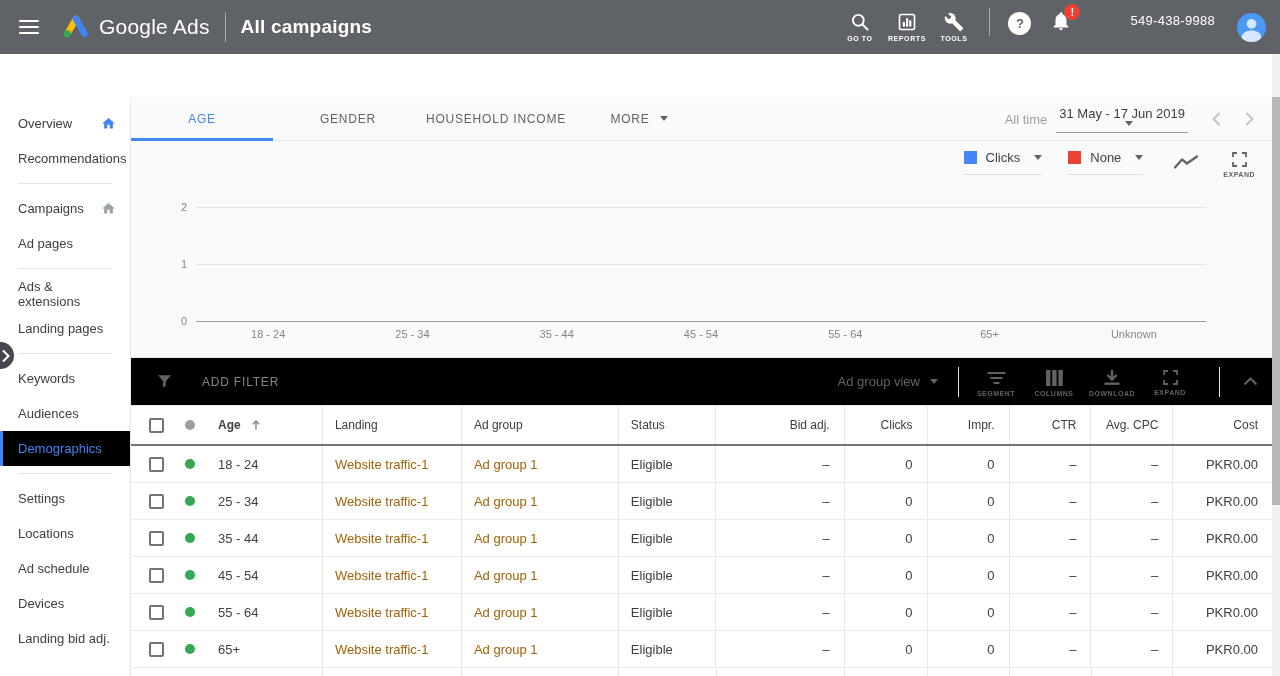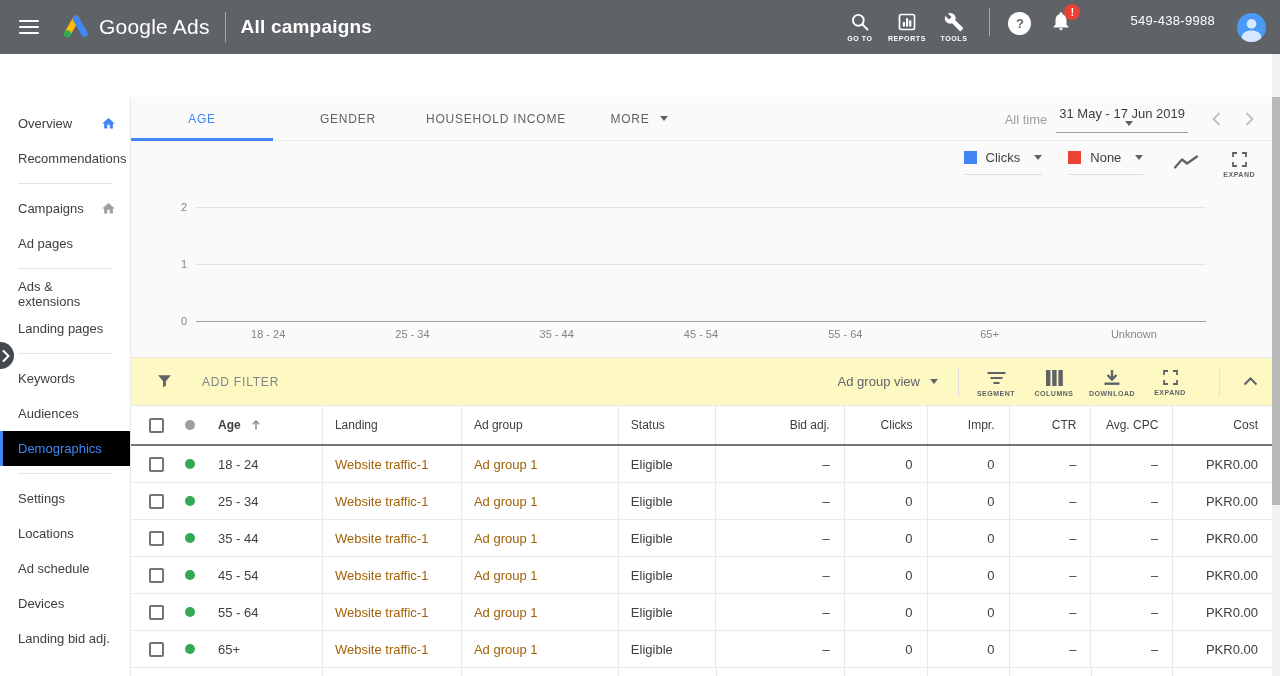--- a/index.html
+++ b/index.html
@@ -57,21 +57,21 @@
   .metric-label { font-size:13px; color:#3c4043; margin-right:14px; }
   .chart-type-btn { margin:4px 24px 0 4px; cursor:pointer; }
   .expand-btn { display:flex; flex-direction:column; align-items:center; cursor:pointer; margin-top:2px; }
   .mini-lbl { font-size:7px; font-weight:700; letter-spacing:.5px; color:#5f6368; margin-top:4px; }
   .gridline { position:absolute; left:65px; width:1010px; height:1px; background:#e4e4e4; }
   .gridline.axis { background:#9e9e9e; }
   .ytick { position:absolute; left:18px; width:38px; text-align:right; font-size:11px; color:#80868b; margin-top:-6px; }
   .xlabels { position:absolute; left:65px; top:187px; width:1010px; display:flex; }
   .xlabels span { flex:1; text-align:center; font-size:11px; color:#80868b; }
 
-  .filter-row { height:48px; background:#fef9c3; border-bottom:1px solid #e8e8e8; display:flex; align-items:center; }
+  .filter-row { height:48px; background:#000000; border-bottom:1px solid #e8e8e8; display:flex; align-items:center; }
   .add-filter-label { font-size:12px; font-weight:500; letter-spacing:.8px; color:#80868b; margin-left:29px; cursor:pointer; }
   .funnel { margin-left:25px; cursor:pointer; display:flex; }
   .fr-right { margin-left:auto; display:flex; align-items:center; }
   .view-select { font-size:13px; color:#5f6368; display:flex; align-items:center; cursor:pointer; }
   .view-select .caret { margin-left:10px; }
   .fr-sep { width:1px; height:30px; background:#e0e0e0; margin:0 8px 0 20px; }
   .tool-btn { width:58px; display:flex; flex-direction:column; align-items:center; cursor:pointer; padding-top:3px; }
   .collapse-table-btn { width:40px; display:flex; justify-content:center; margin:0 2px; cursor:pointer; }
 
   

